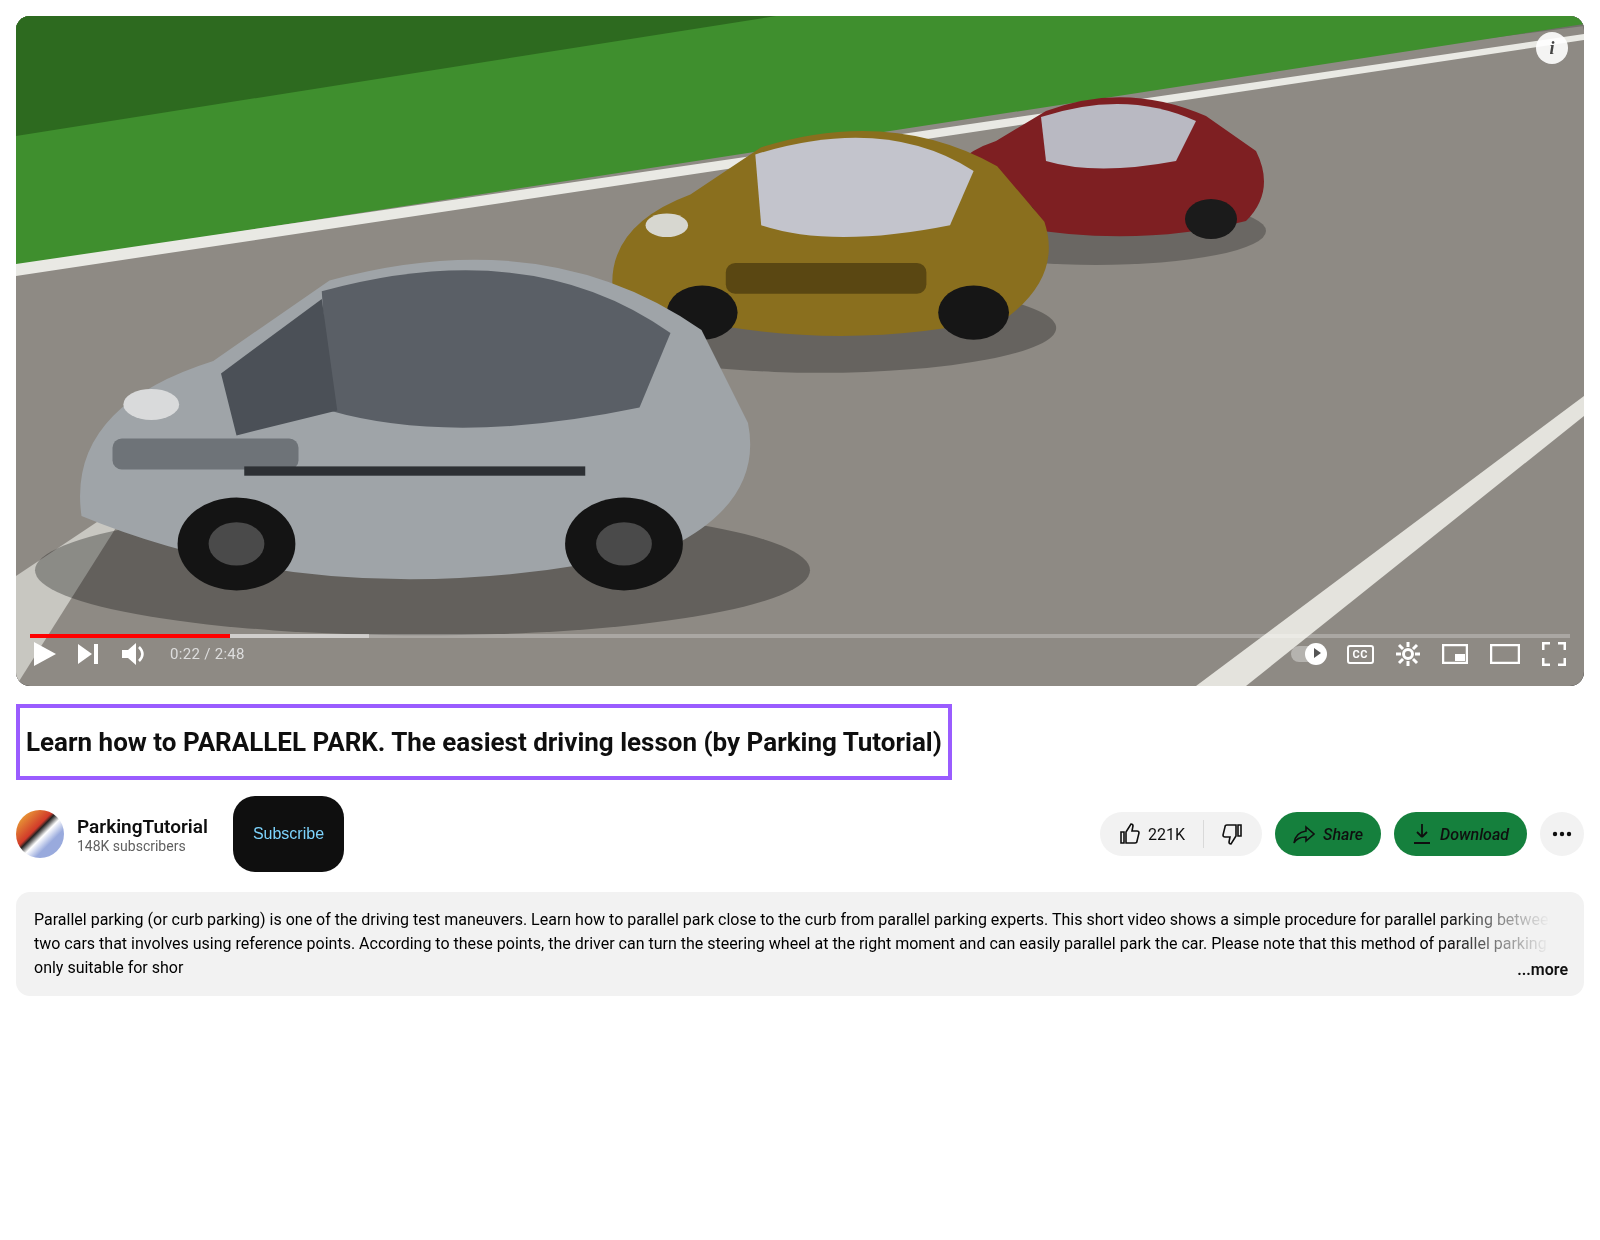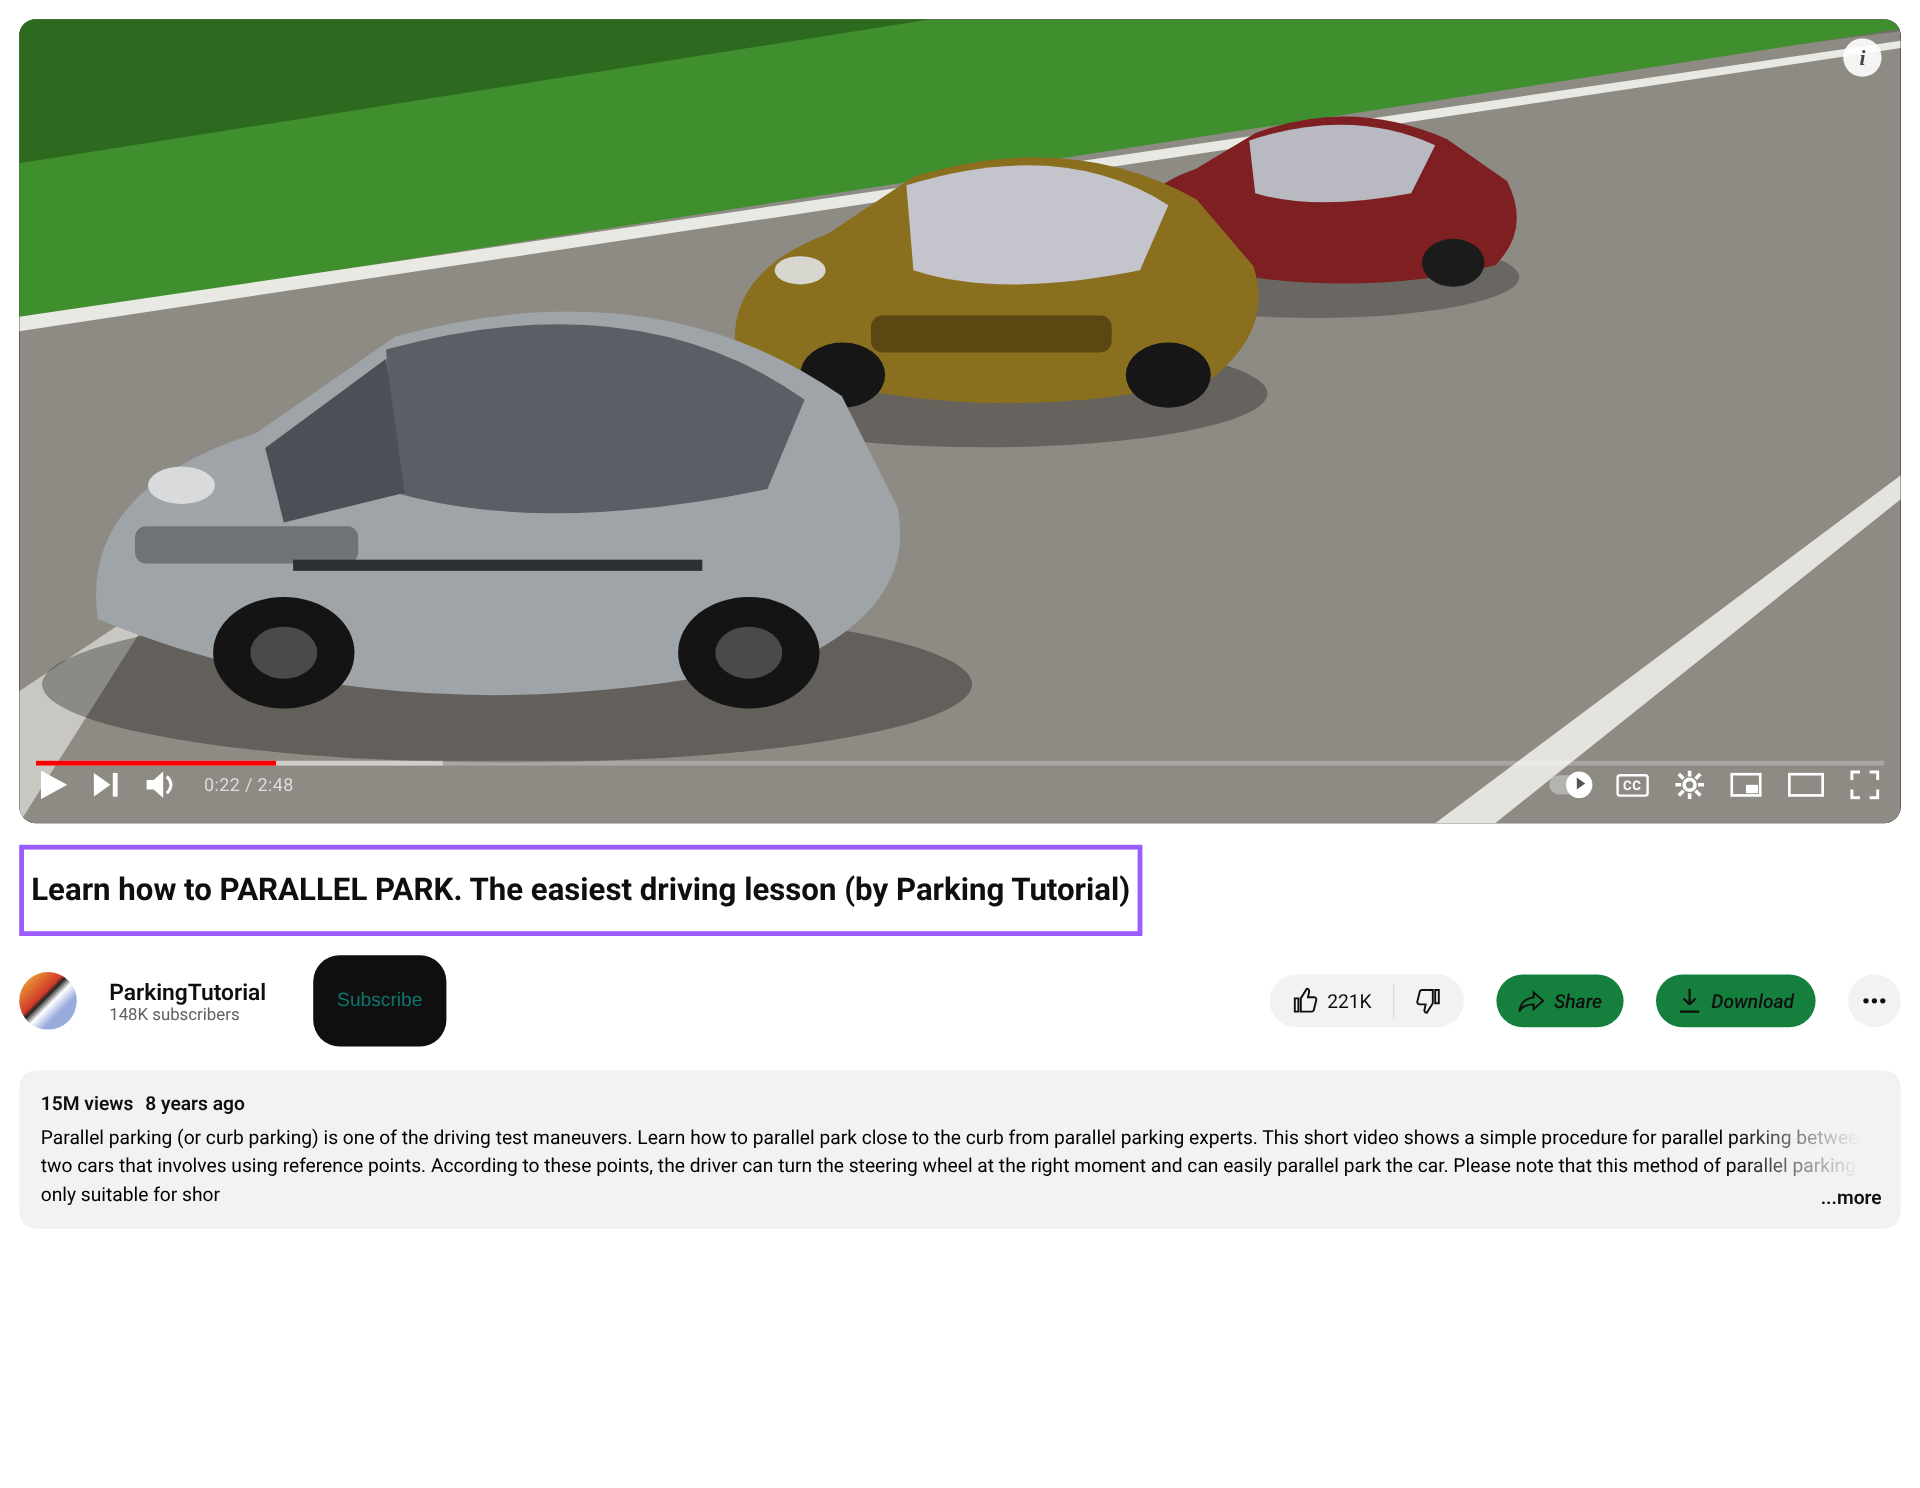--- a/index.html
+++ b/index.html
@@ -86,32 +86,32 @@
 
   .title-wrap { margin-top: 18px; }
   .title-box {
     display:inline-block;
     border: 4px solid #9a5cff;
     padding: 19px 6px;
   }
   h1.title { font-size: 26px; font-weight: 700; }
 
   .meta-row {
-    display:flex; align-items:center; margin-top: 16px; gap: 27px;
+    display:flex; align-items:center; margin-top: 16px; gap: 13px;
   }
   .avatar {
     width: 48px; height: 48px; border-radius: 50%;
     background: linear-gradient(135deg,#f3c23b,#d13a2a 40%, #222 45%, #fff 55%, #9ad 70%);
     flex-shrink:0;
   }
   .channel-col { display:flex; flex-direction:column; }
   .channel-name { font-size: 19px; font-weight:600; }
   .sub-count { font-size: 14px; color:#606060; }
   .subscribe {
-    background:#0f0f0f; color:#0f766e; border:none; border-radius: 22px;
+    background:#0f0f0f; color:#7dd3fc; border:none; border-radius: 22px;
     padding: 29px 20px; font-size:16px; font-weight:500; cursor:pointer;
     margin-left: 12px;
   }
   .pill {
     display:flex; align-items:center; gap:8px;
     background:#15803d; border-radius: 22px; height:44px;
     padding: 0 18px; font-size:16px; font-weight:500; cursor:pointer;font-style:italic;
   }
   .like-group { display:flex; background:#f2f2f2; border-radius:22px; height:44px; overflow:hidden;}
   .like-group .seg { display:flex; align-items:center; gap:8px; padding:0 18px; cursor:pointer;}
@@ -314,19 +314,15 @@
   <div class="circle-pill">
     <svg width="20" height="6">
       <circle cx="3" cy="3" r="2.2" fill="#0f0f0f"></circle>
         <circle cx="10" cy="3" r="2.2" fill="#0f0f0f"></circle>
         <circle cx="17" cy="3" r="2.2" fill="#0f0f0f"></circle>
     </svg>
   </div>
 </div>
 
 <div class="description">
-  <div class="desc-head">
-    <span>15M views</span>
-    <span>8 years ago</span>
-  </div>
   <div class="desc-body">Parallel parking (or curb parking) is one of the driving test maneuvers. Learn how to parallel park close to the curb from parallel parking experts. This short video shows a simple procedure for parallel parking between two cars that involves using reference points. According to these points, the driver can turn the steering wheel at the right moment and can easily parallel park the car. Please note that this method of parallel parking is only suitable for shor</div>
   <span class="more-btn">...more</span>
 </div>
 
 </body></html>

